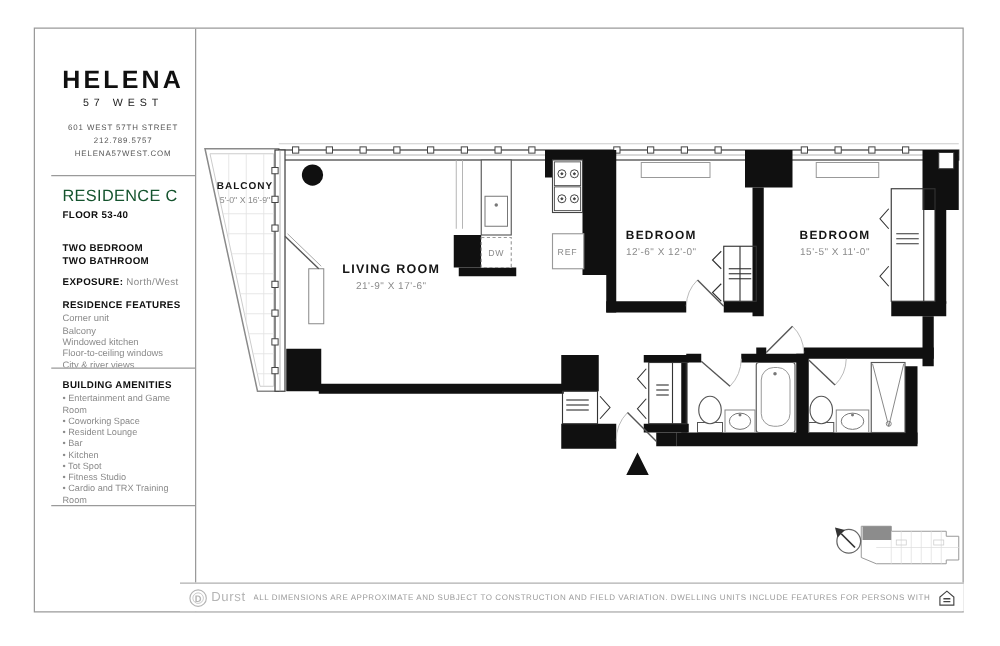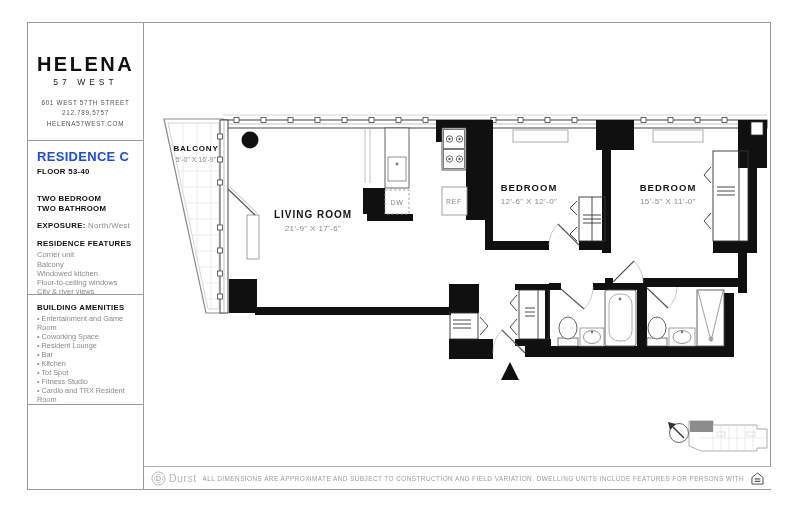--- a/index.html
+++ b/index.html
@@ -1,30 +1,30 @@
 <!DOCTYPE html>
 <html><head>
 <meta charset="utf-8">
 <style>
   html,body { margin:0; padding:0; background:#ffffff; }
   .page { position:relative; width:800px; height:517px; background:#fff;
           font-family:"Liberation Sans", sans-serif; overflow:hidden; }
   .frame { position:absolute; left:27px; top:22px; width:744px; height:468px;
            border:1px solid #9a9a9a; box-sizing:border-box; background:#fff; }
   
-  .sidebar { position:absolute; left:0; top:0; width:116px; height:100%;
+  .sidebar { position:absolute; left:13px; top:0; width:116px; height:100%;
              border-right:1px solid #9a9a9a; box-sizing:border-box; }
   .sec { box-sizing:border-box; border-bottom:1px solid #9a9a9a; overflow:hidden; }
   .sec-logo { height:118px; text-align:center; padding-top:30px; }
   .brand-name { font-size:20px; font-weight:bold; letter-spacing:2.5px; color:#101010; }
   .brand-sub  { font-size:8.5px; letter-spacing:4px; color:#1a1a1a; margin-top:1px; }
   .brand-contact { margin-top:11px; font-size:6.3px; letter-spacing:0.7px; color:#555;
                    line-height:1.65; }
   .sec-res { height:154px; padding:8px 6px 0 9px; }
-  .res-title { font-size:13px; font-weight:bold; letter-spacing:0.3px; color:#1d4ed8; }
+  .res-title { font-size:13px; font-weight:normal; letter-spacing:0.3px; color:#14532d; }
   .res-floor { font-size:7.8px; font-weight:bold; color:#101010; margin-top:3px; letter-spacing:0.3px; }
   .res-config { font-size:7.8px; font-weight:bold; color:#101010; margin-top:18px; line-height:1.25; letter-spacing:0.3px; }
   .res-exposure { margin-top:8px; font-size:7.8px; font-weight:bold; color:#101010; letter-spacing:0.3px; }
   .res-exposure .val { font-weight:normal; color:#8a8a8a; }
   .feat-head { margin-top:9px; font-size:7.8px; font-weight:bold; color:#101010; letter-spacing:0.3px; }
   ul.plain { margin:2px 0 0 0; padding:0; list-style:none; font-size:7.5px; color:#8a8a8a; line-height:1.22; }
   .rent-head { margin-top:7px; font-size:7.8px; font-weight:bold; color:#101010; letter-spacing:0.3px; }
   .sec-amen { height:110px; padding:8px 5px 0 9px; }
   .amen-head { font-size:7.8px; font-weight:bold; color:#101010; letter-spacing:0.3px; }
   ul.bullets { margin:3px 0 0 0; padding:0; list-style:none; font-size:7.3px; color:#8a8a8a; line-height:1.23; }
@@ -92,21 +92,21 @@
       <div class="sec sec-amen">
         <div class="amen-head">BUILDING AMENITIES</div>
         <ul class="bullets">
           <li>Entertainment and Game Room</li>
           <li>Coworking Space</li>
           <li>Resident Lounge</li>
           <li>Bar</li>
           <li>Kitchen</li>
           <li>Tot Spot</li>
           <li>Fitness Studio</li>
-          <li>Cardio and TRX Resident Room</li>
+          <li>Cardio and TRX Training Room</li>
           <li>Strength Training Room</li>
         </ul>
       </div>
 
     </div>
 
     <svg class="plan" viewBox="143 22 627 444">
       <defs>
         <clipPath id="balclip">
             <polygon points="167,122 218,122 218,308 207,308"></polygon>

